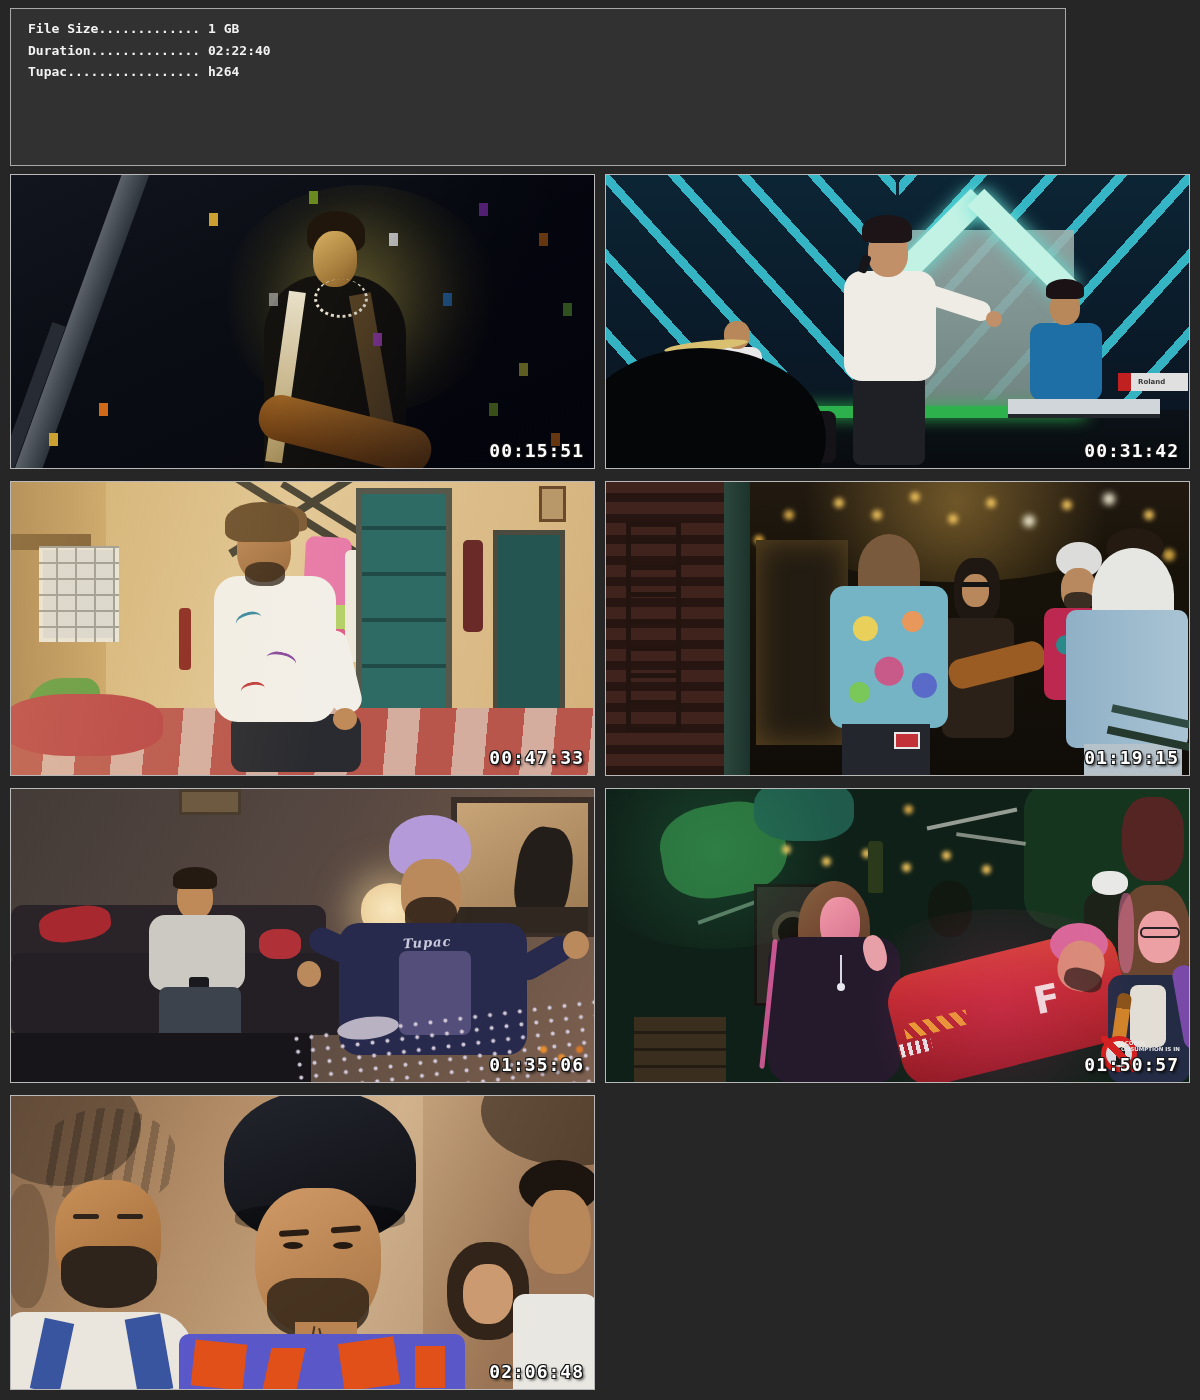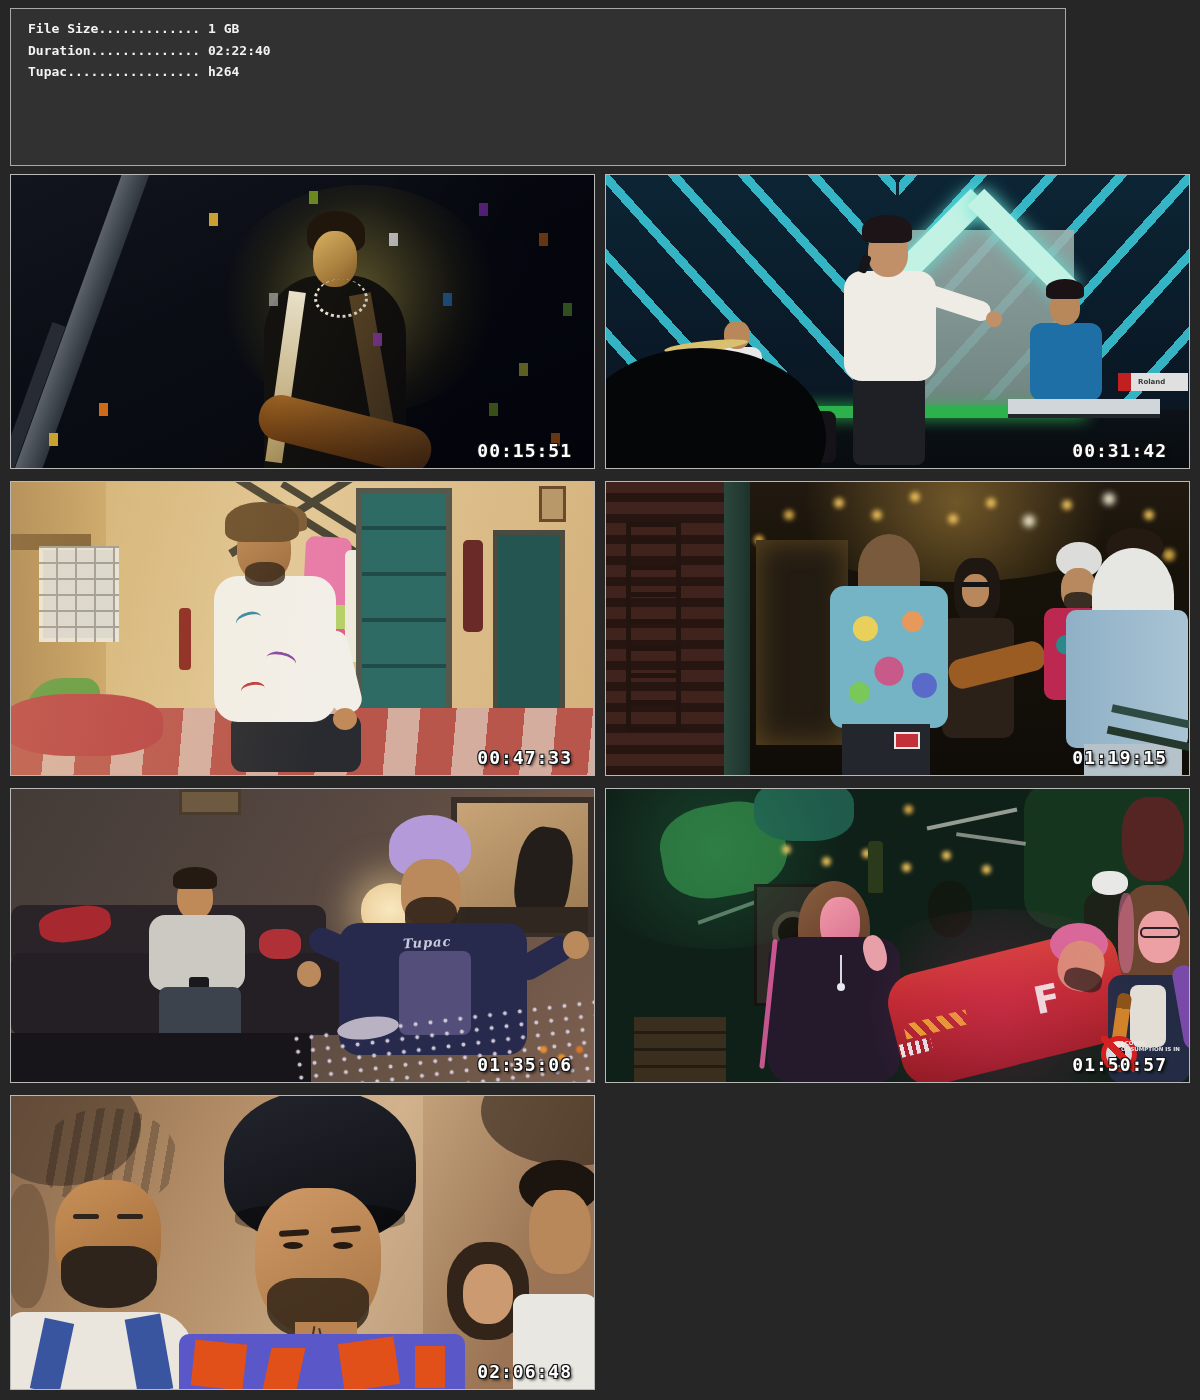--- a/index.html
+++ b/index.html
@@ -6,21 +6,21 @@
     font-family:"DejaVu Sans Mono",monospace;}
   .abs{position:absolute;}
   
   .info-panel{position:absolute;left:10px;top:8px;width:1056px;height:158px;box-sizing:border-box;
     border:1px solid #a8a8a8;background:#313131;padding:9px 0 0 17px;}
   .info-line{font:bold 13px "DejaVu Sans Mono",monospace;color:#f2f2f2;line-height:21.5px;white-space:pre;}
   
   .grid{position:absolute;left:10px;top:174px;display:grid;grid-template-columns:585px 585px;gap:12px 10px;}
   .thumb{position:relative;width:585px;height:295px;box-sizing:border-box;border:1px solid #b9b9b9;
     overflow:hidden;background:#000;}
-  .ts{position:absolute;right:22px;bottom:7px;font:bold 18px "DejaVu Sans Mono",monospace;color:#fff;
+  .ts{position:absolute;right:10px;bottom:7px;font:bold 18px "DejaVu Sans Mono",monospace;color:#fff;
     letter-spacing:1px;z-index:30;
     text-shadow:-1px -1px 0 #151515,1px -1px 0 #151515,-1px 1px 0 #151515,1px 1px 0 #151515,2px 2px 3px rgba(0,0,0,.85);}
   
   .s1{background:linear-gradient(155deg,#12151d 0%,#0a0d14 40%,#06080d 100%);}
   .s1 .glow{left:210px;top:10px;width:280px;height:230px;border-radius:50%;
     background:radial-gradient(circle,rgba(190,170,70,.5),rgba(90,80,25,.22) 55%,transparent 75%);}
   .s1 .beam1{left:55px;top:-60px;width:26px;height:430px;transform:rotate(20deg);opacity:.85;
     background:linear-gradient(90deg,#6a7078,#333a42);}
   .s1 .beam2{left:-12px;top:140px;width:14px;height:310px;transform:rotate(20deg);opacity:.6;background:#3a4048;}
   .s1 .hair{left:296px;top:36px;width:58px;height:42px;border-radius:50% 50% 30% 30%;background:#20160c;}

